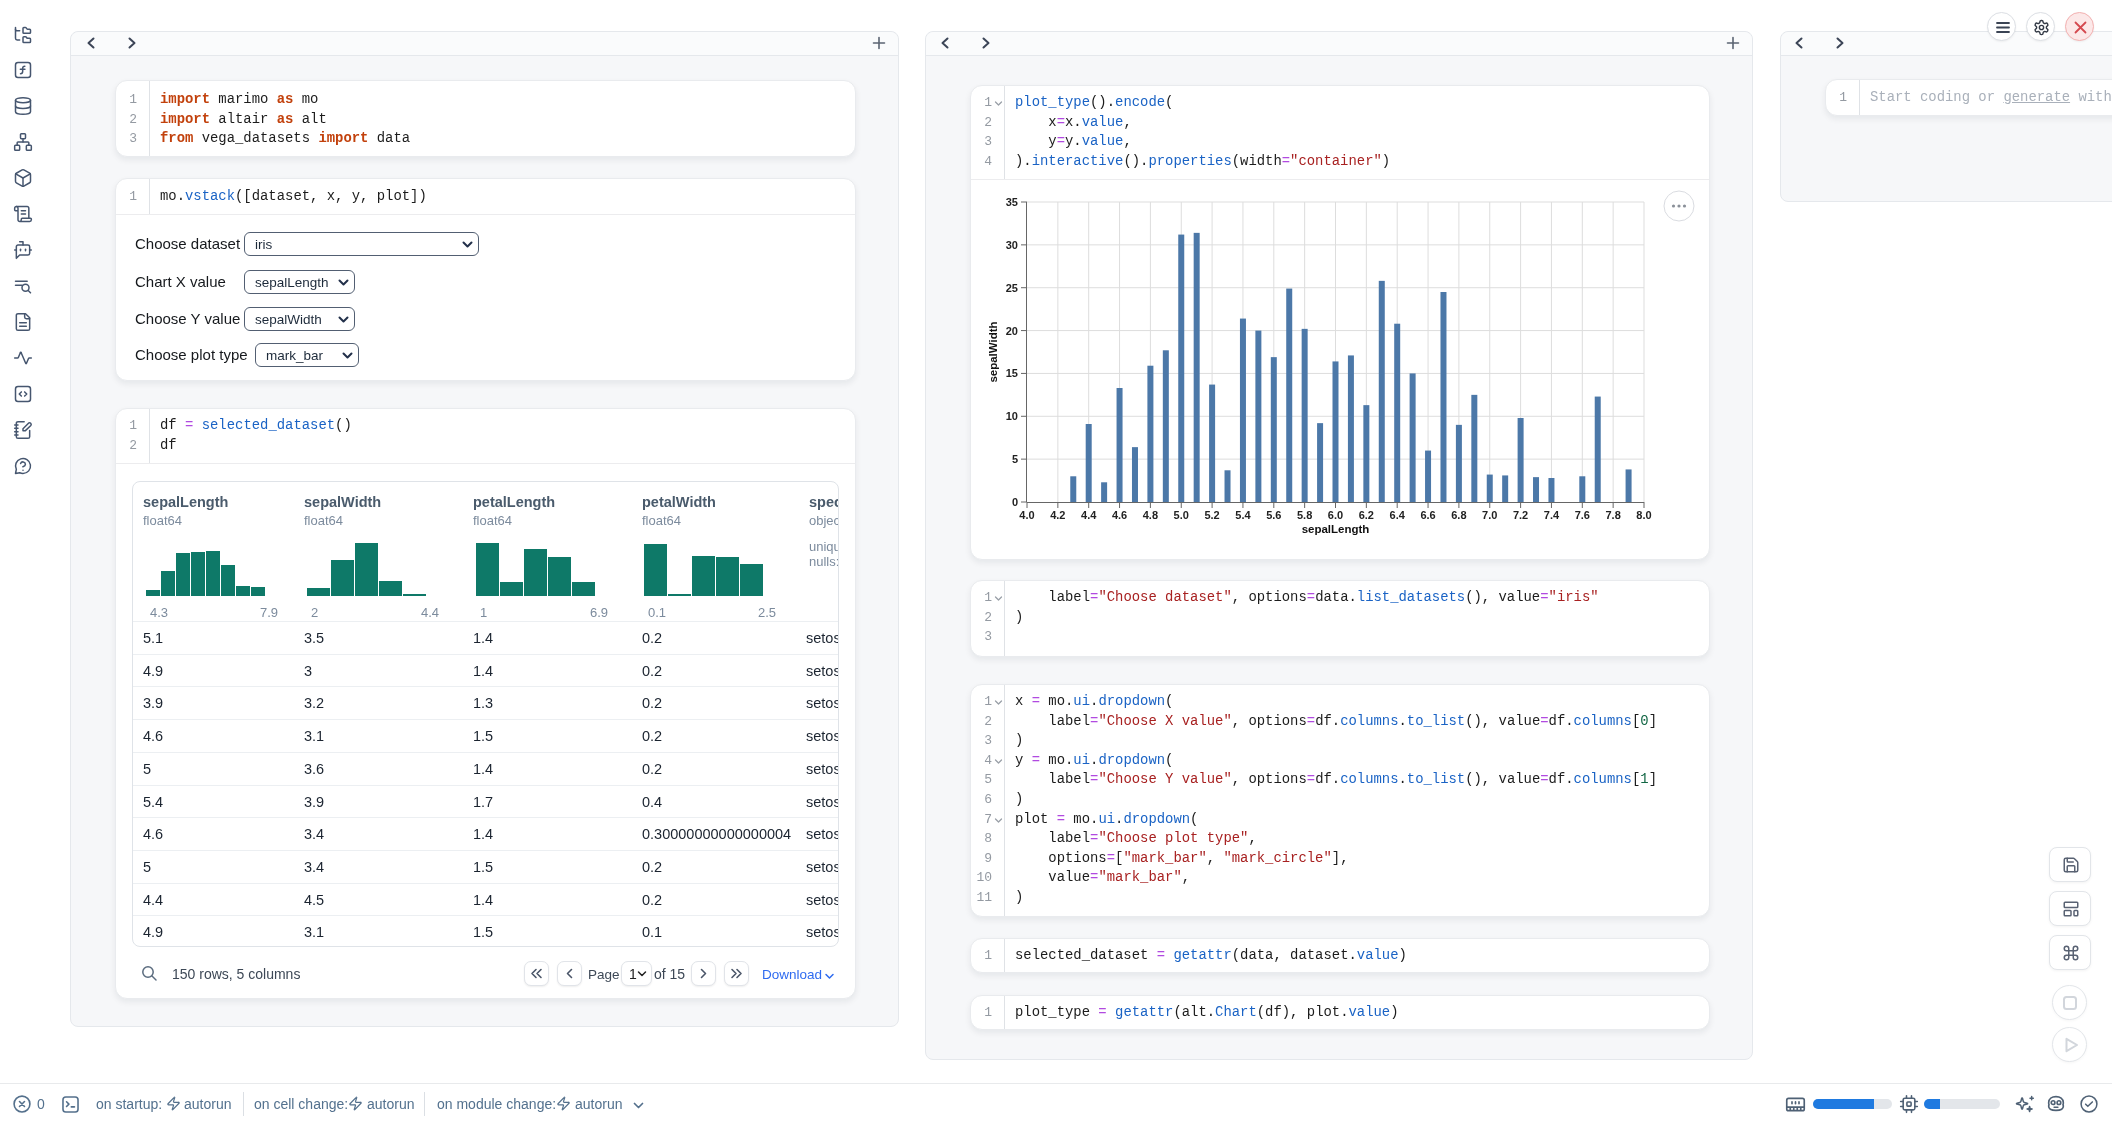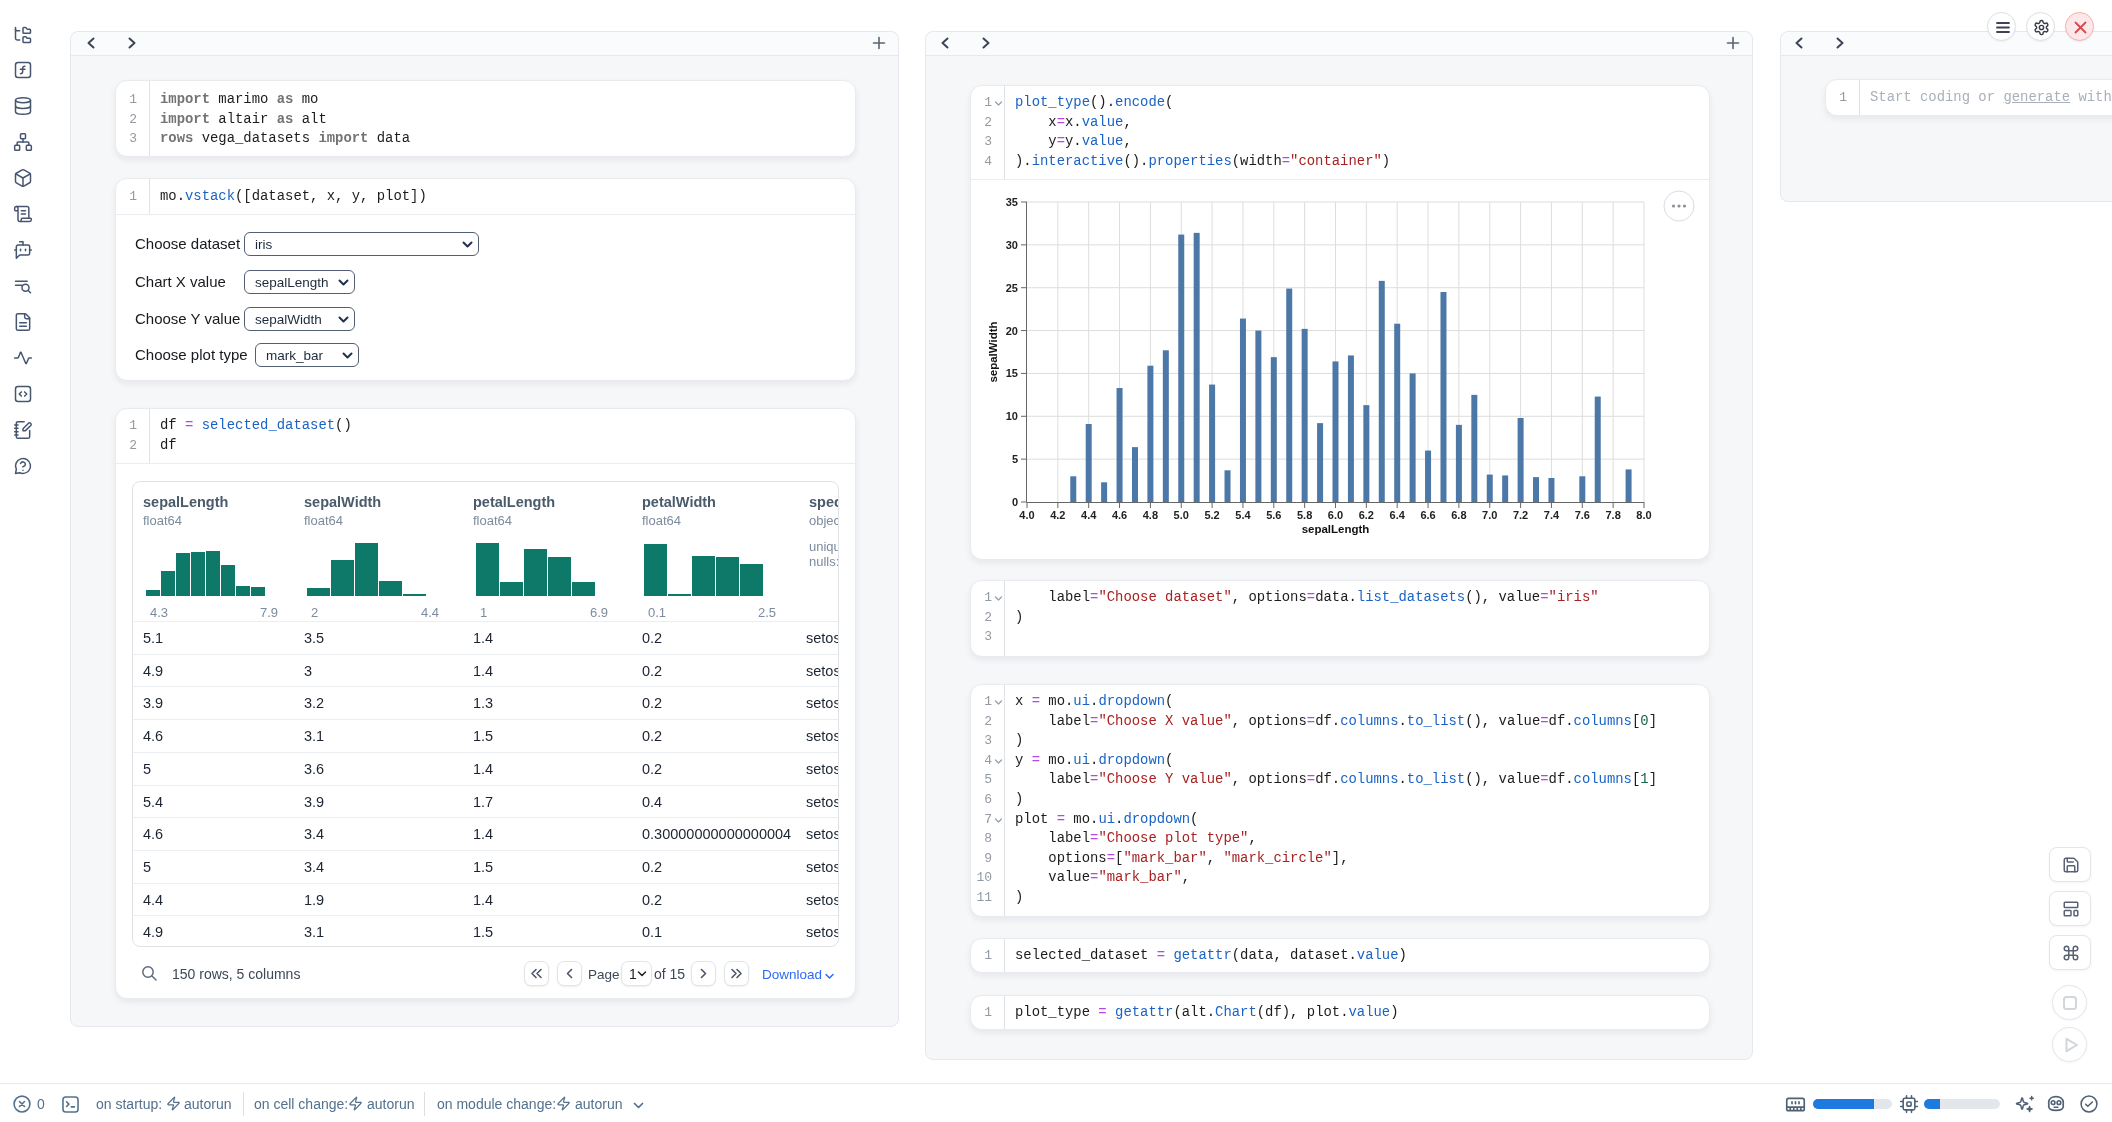--- a/index.html
+++ b/index.html
@@ -11,21 +11,21 @@
 .phead { position:absolute; left:0; right:0; top:0; height:24px; background:#fafbfc;
   border-bottom:1px solid #e5e8ec; border-radius:8px 8px 0 0; }
 
 .cell { position:absolute; background:#fff; border:1px solid #e9ebee; border-radius:12px;
   box-shadow:0 3px 6px rgba(20,25,40,.07); }
 .gut { position:absolute; top:0; bottom:0; left:0; width:34px; border-right:1px solid #dfe2e6; }
 .ln { position:absolute; left:0; width:21px; color:#949aa2; font:13px/19.6px "Liberation Mono", monospace; text-align:right; white-space:nowrap; }
 .code { position:absolute; left:44px; top:0; font:13.9px/19.6px "Liberation Mono", monospace;
   color:#1c1c1c; white-space:pre; }
 .code div { height:19.6px; }
-.kw { color:#737373; font-weight:bold;text-align:right; }
+.kw { color:#c2410c; font-weight:bold;text-align:right; }
 .fn { color:#1a63c5; }
 .op { color:#b14ae0; }
 .st { color:#a82121; }
 .nu { color:#116644; }
 .divider { position:absolute; left:0; right:0; height:1px; background:#ececee; }
 
 .sel { position:absolute; background:#fff; border:1px solid #525f72; border-radius:6px;
   font:13.5px "Liberation Sans",sans-serif; color:#1d2a3a; display:flex; align-items:center;
   padding-left:10px; height:24px; }
 .sel svg { position:absolute; right:5px; top:6px; }
@@ -171,21 +171,21 @@
   </svg>
 <svg class="abs" style="left:1833px; top:36px;" width="13" height="14" viewBox="0 0 13 14">
     <path d="M4.5 2.5 L9.5 7 L4.5 11.5" fill="none" stroke="#3c4557" stroke-width="2" stroke-linecap="round" stroke-linejoin="round"></path>
   </svg>
 
 <div class="cell" style="left:115px; top:80px; width:741px; height:77px;">
   <div class="gut"></div>
   <div class="ln" style="top:9px;">1</div>
   <div class="ln" style="top:28.6px;">2</div>
   <div class="ln" style="top:48.2px;">3</div>
-  <div class="code" style="top:9px;"><div><span class="kw">import</span> marimo <span class="kw">as</span> mo</div><div><span class="kw">import</span> altair <span class="kw">as</span> alt</div><div><span class="kw">rows</span> vega_datasets <span class="kw">import</span> data</div></div>
+  <div class="code" style="top:9px;"><div><span class="kw">import</span> marimo <span class="kw">as</span> mo</div><div><span class="kw">import</span> altair <span class="kw">as</span> alt</div><div><span class="kw">from</span> vega_datasets <span class="kw">import</span> data</div></div>
 </div>
 
 <div class="cell" style="left:115px; top:178px; width:741px; height:203px;">
   <div class="gut" style="bottom:auto; height:35px;"></div>
   <div class="ln" style="top:8px;">1</div>
   <div class="code" style="top:8px;"><div>mo.<span class="fn">vstack</span>([dataset, x, y, plot])</div></div>
   <div class="divider" style="top:35px;"></div>
   <div class="olabel" style="left:19px; top:56px;">Choose dataset</div>
   <div class="sel" style="left:128px; top:53px; width:235px;">iris<svg width="11" height="12" viewBox="0 0 11 12">
         <path d="M1.5 3.5 L5.5 7.5 L9.5 3.5" fill="none" stroke="#22304a" stroke-width="2" stroke-linecap="round" stroke-linejoin="round"></path>
@@ -322,21 +322,21 @@
     </div>
   <div class="trow alt" style="top:367.9px;">
       <div class="tv" style="left:10px;">5</div>
       <div class="tv" style="left:171px;">3.4</div>
       <div class="tv" style="left:340px;">1.5</div>
       <div class="tv" style="left:509px;">0.2</div>
       <div class="tv" style="left:673px;">setosa</div>
     </div>
   <div class="trow" style="top:400.6px;">
       <div class="tv" style="left:10px;">4.4</div>
-      <div class="tv" style="left:171px;">1.9</div>
+      <div class="tv" style="left:171px;">4.5</div>
       <div class="tv" style="left:340px;">1.4</div>
       <div class="tv" style="left:509px;">0.2</div>
       <div class="tv" style="left:673px;">setosa</div>
     </div>
   <div class="trow alt" style="top:433.3px;">
       <div class="tv" style="left:10px;">4.9</div>
       <div class="tv" style="left:171px;">3.1</div>
       <div class="tv" style="left:340px;">1.5</div>
       <div class="tv" style="left:509px;">0.1</div>
       <div class="tv" style="left:673px;">setosa</div>

